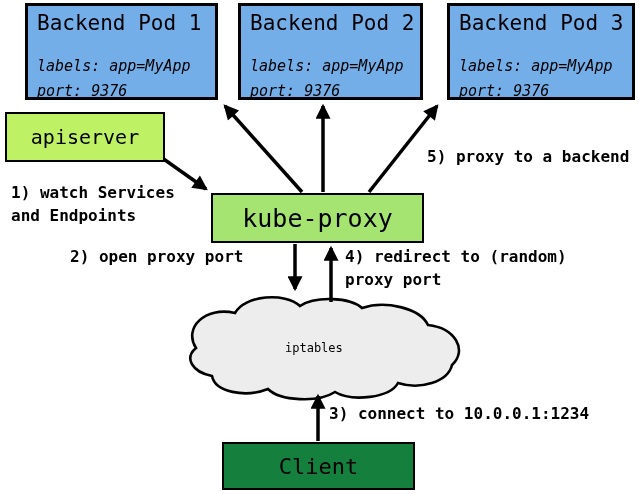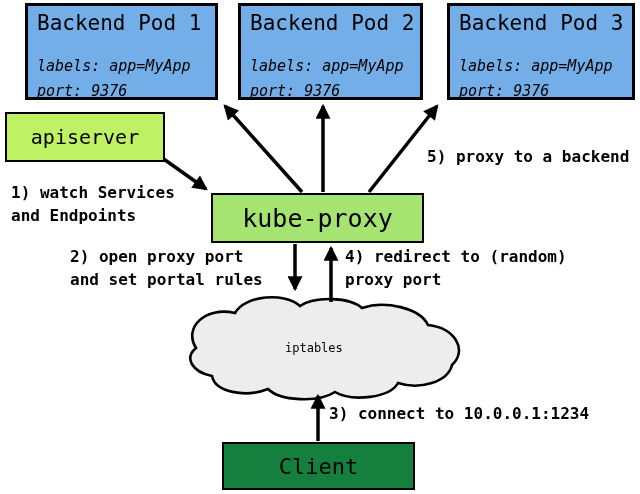--- a/index.html
+++ b/index.html
@@ -109,21 +109,20 @@
 
   <div class="cloud-label">iptables</div>
 
   <div class="note note1">
     <div>1) watch Services</div>
     <div>and Endpoints</div>
   </div>
 
   <div class="note note2">
     <div>2) open proxy port</div>
-    <div>and set portal rules</div>
   </div>
 
   <div class="note note3">3) connect to 10.0.0.1:1234</div>
 
   <div class="note note4">
     <div>4) redirect to (random)</div>
     <div>proxy port</div>
   </div>
 
   <div class="note note5">5) proxy to a backend</div>

